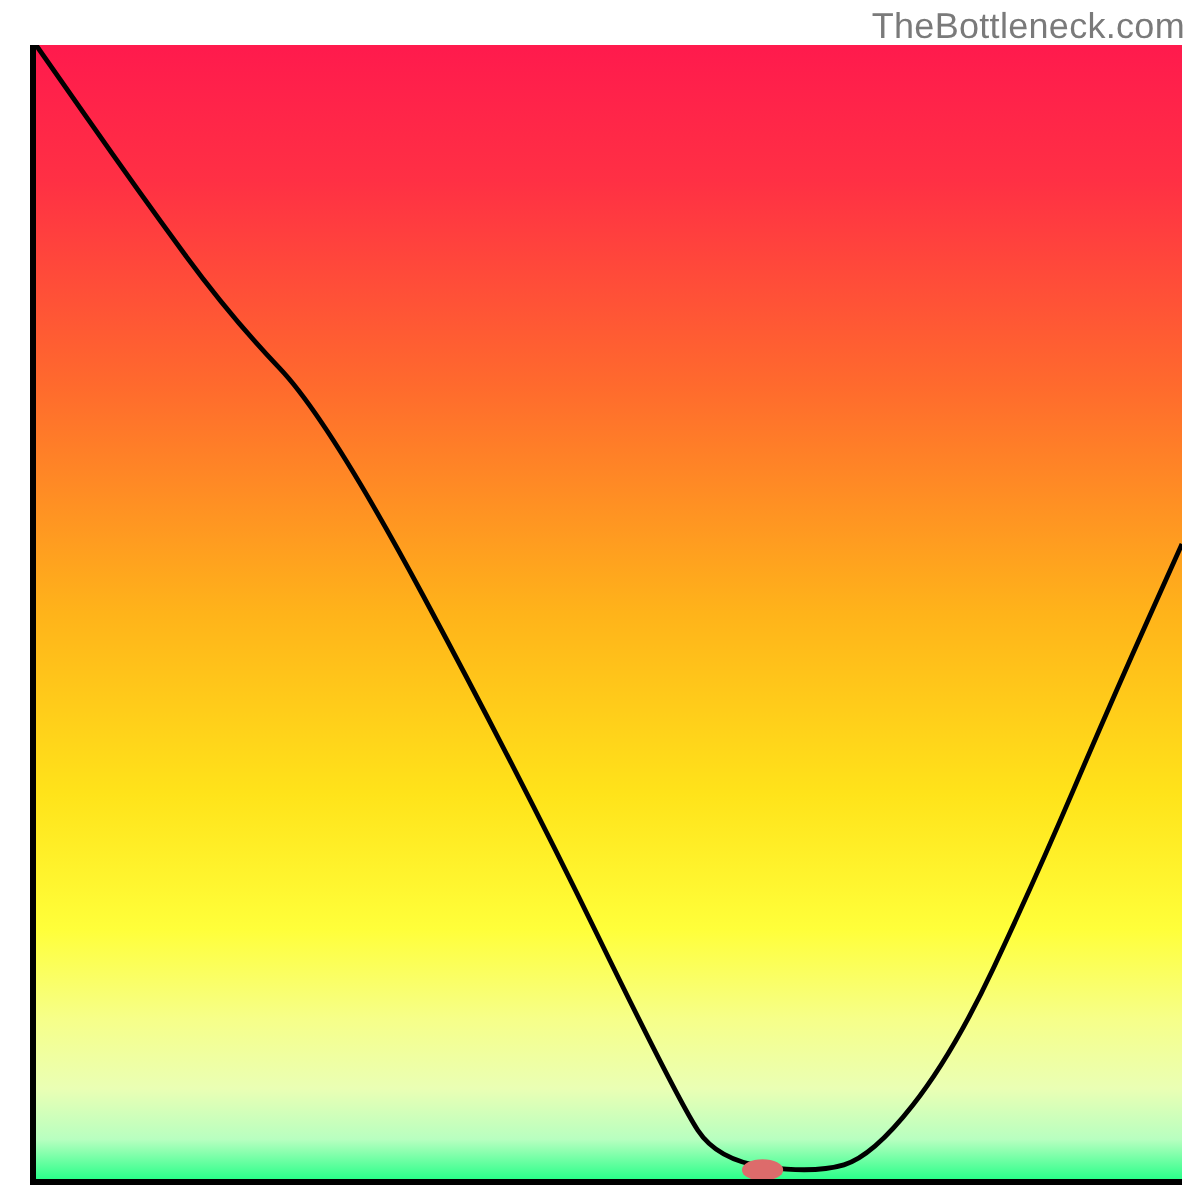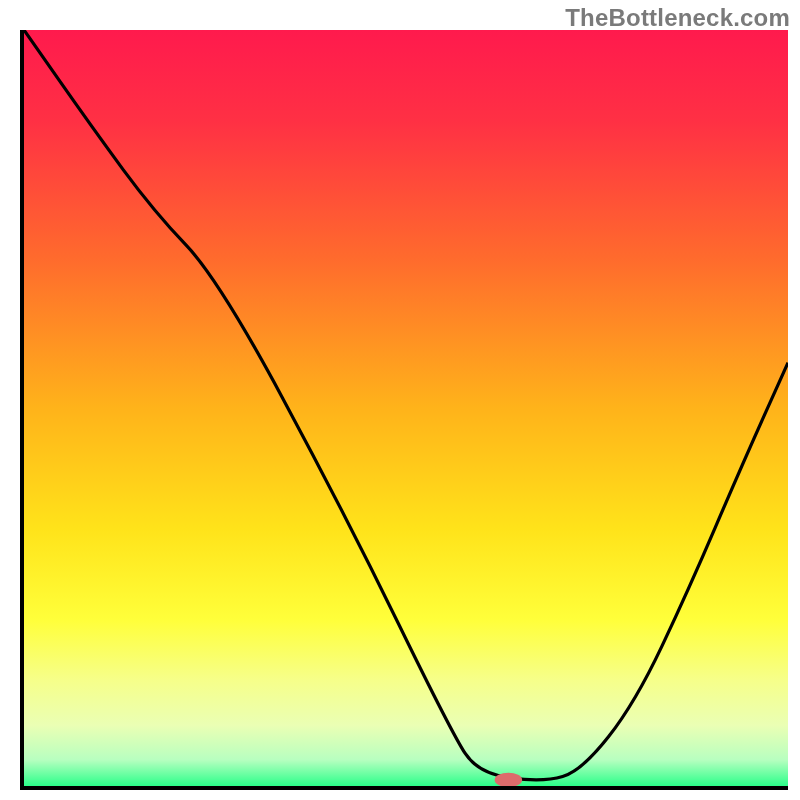--- a/index.html
+++ b/index.html
@@ -13,21 +13,21 @@
   .wrap {
     position: relative;
     width: 800px;
     height: 800px;
   }
   .watermark {
     position: absolute;
     top: 4px;
     right: 10px;
     font-size: 24px;
-    font-weight: 700;
+    font-weight: 400;
     color: #7a7a7a;
     letter-spacing: 0.2px;
     z-index: 10;
   }
   .plot-frame {
     position: absolute;
     left: 20px;
     top: 30px;
     width: 764px;
     height: 756px;

